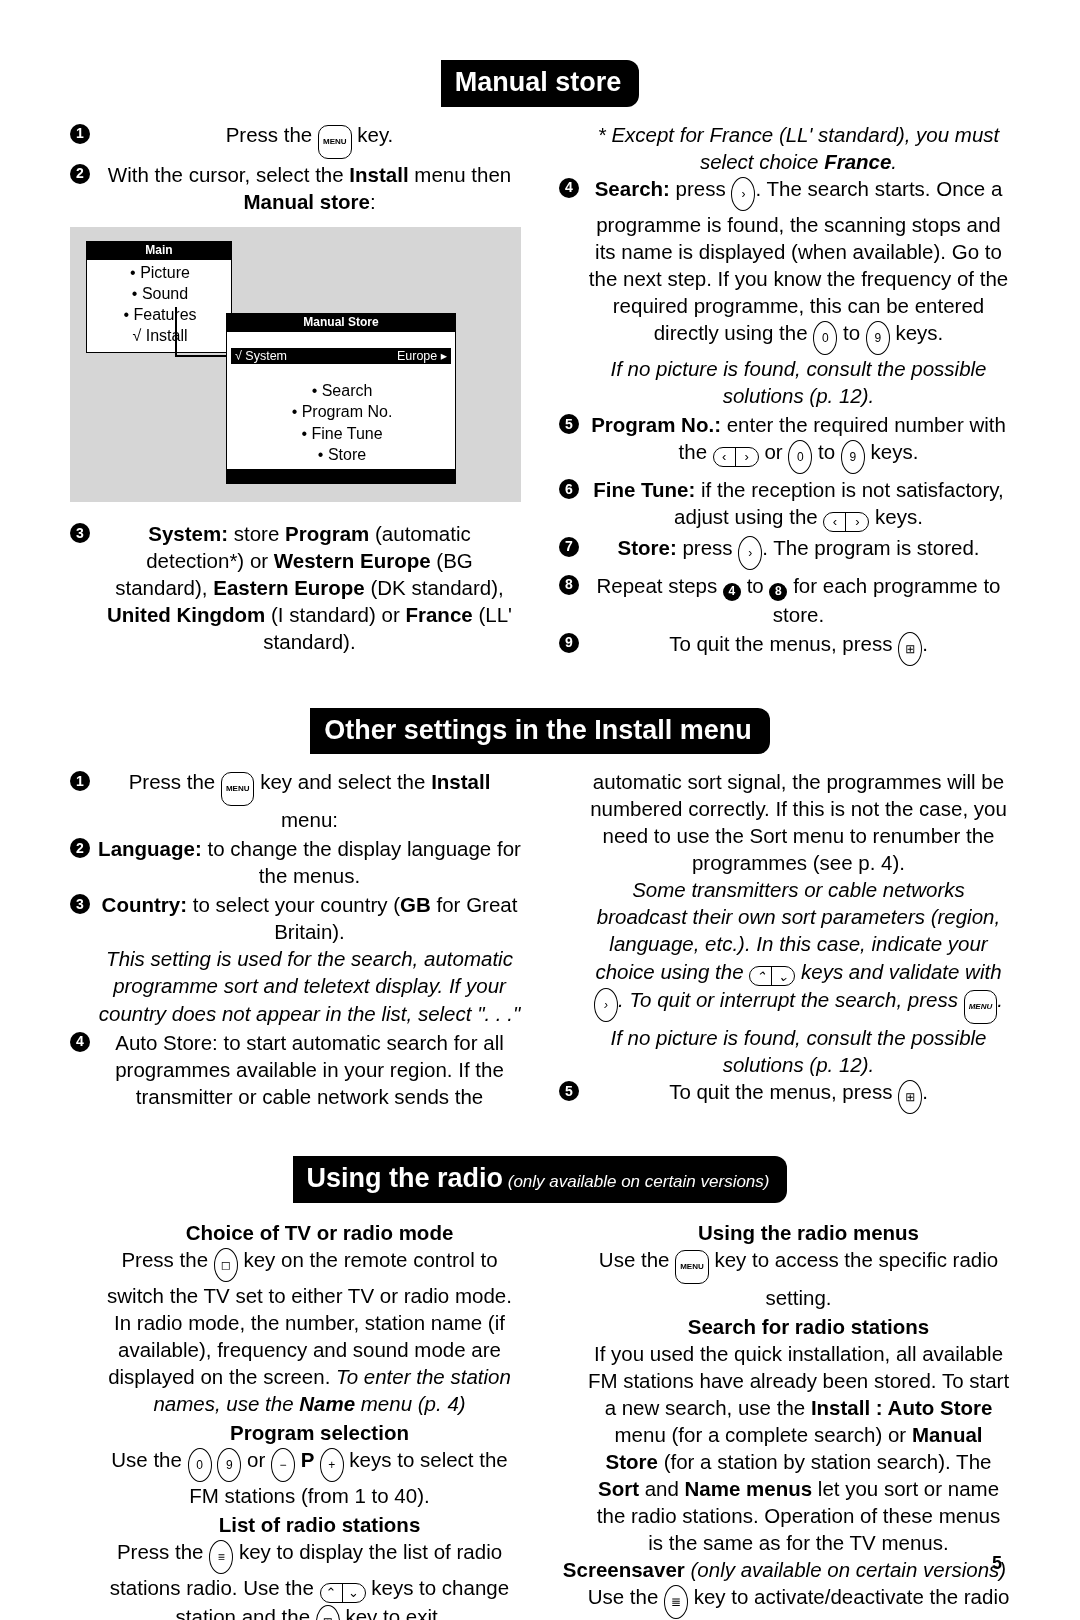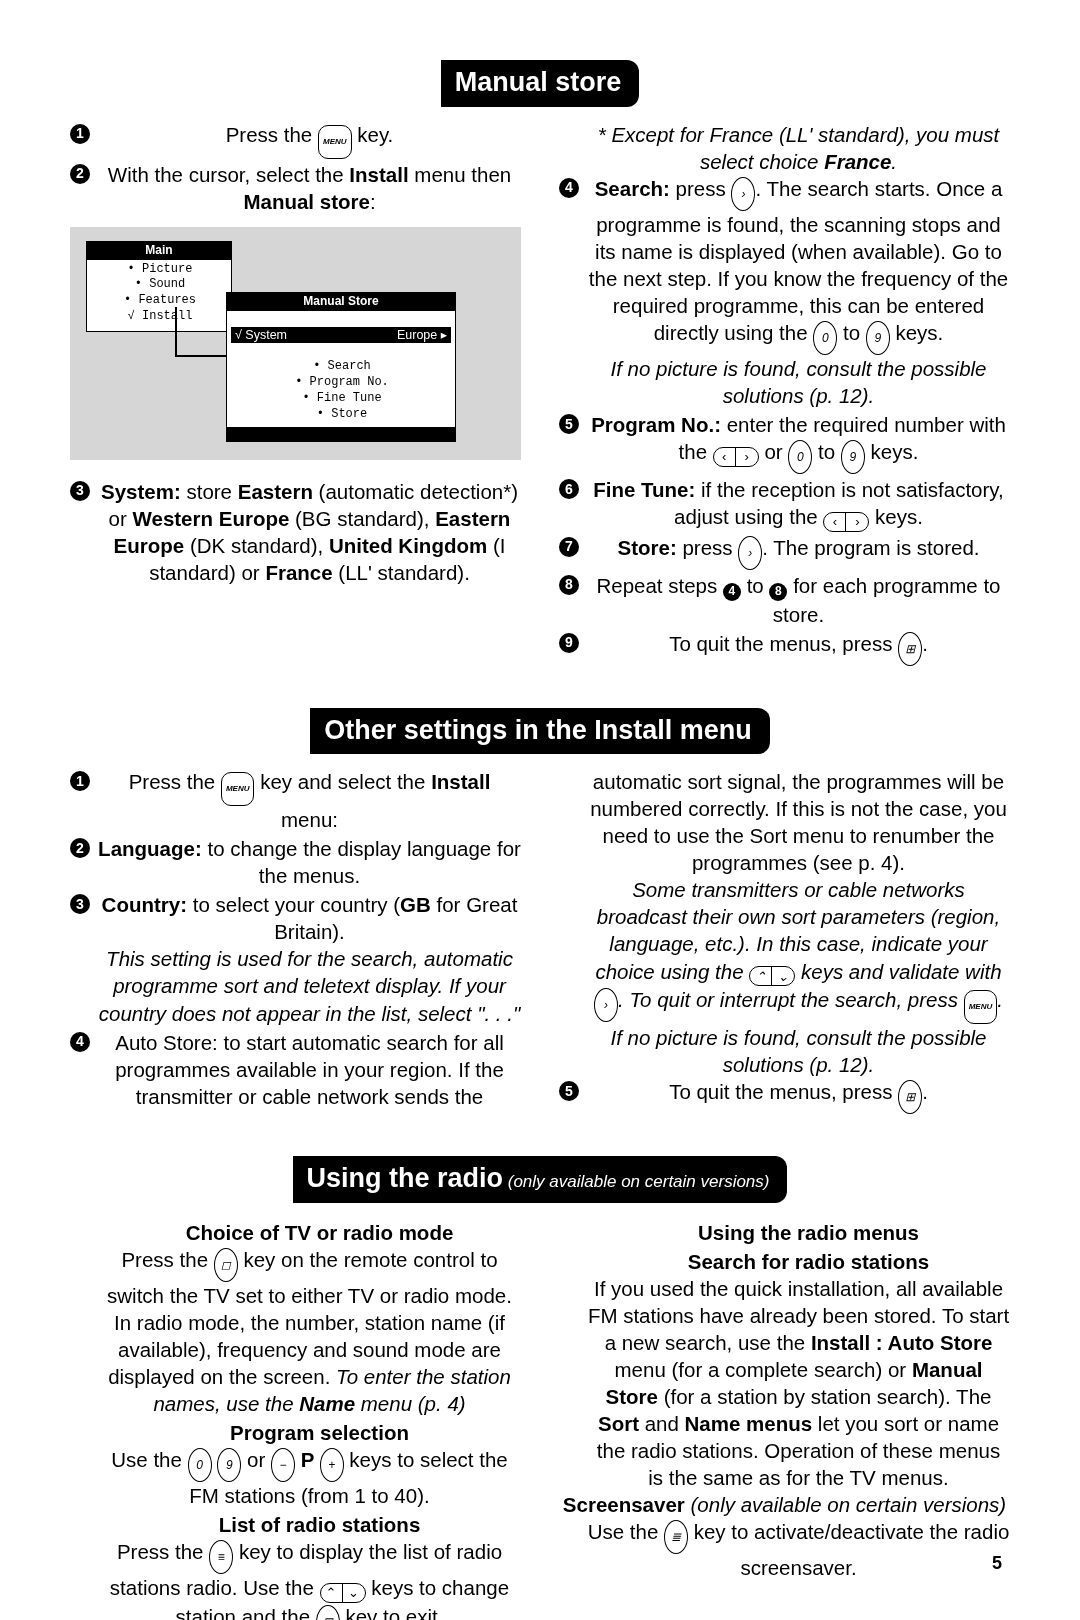--- a/index.html
+++ b/index.html
@@ -78,21 +78,20 @@
     align-items: center;
     justify-content: center;
     border: 1.3px solid #000;
     border-radius: 50%;
     min-width: 24px;
     height: 32px;
     font-size: 12px;
     padding: 16px 4px;
     vertical-align: -2px;
     line-height: 1;
-    font-style: italic;
   }
   .key-wide {
     border-radius: 10px;
     min-width: 30px;
   }
   .key-menu { font-size: 8px; font-weight: bold; }
   .key-pair {
     display: inline-flex;
     border: 1.3px solid #000;
     border-radius: 10px;
@@ -134,21 +133,21 @@
   }
   .menu-title {
     background: #000;
     color: #fff;
     font-weight: bold;
     font-size: 12px;
     padding: 1px 4px;
     margin: -3px -8px 2px -8px;
   }
   .menu-sub .menu-title { margin: -3px -10px 2px -10px; }
-  .menu-item { font-size: 12px; padding-left: 2px; font-family: Liberation Mono, monospace; }
+  .menu-item { font-size: 16px; padding-left: 2px; }
   .menu-hl {
     background: #000;
     color: #fff;
     display: flex;
     justify-content: space-between;
     padding: 0 4px;
     margin: 16px -6px;
   }
   .menu-foot {
     background: #000;
@@ -220,21 +219,21 @@
           <div class="menu-item">• Search</div>
           <div class="menu-item">• Program No.</div>
           <div class="menu-item">• Fine Tune</div>
           <div class="menu-item">• Store</div>
           <div class="menu-foot"></div>
         </div>
       </div>
 
       <div class="step">
           <span class="step-num">3</span>
-        <div class="step-body"><b>System:</b><span> store </span><b>Eastern</b><span> (automatic detection*) or </span><b>Western Europe</b><span> (BG standard), </span><b>Eastern Europe</b><span> (DK standard), </span><b>United Kingdom</b><span> (I standard) or </span><b>France</b><span> (LL' standard).</span></div>
+        <div class="step-body"><b>System:</b><span> store </span><b>Program</b><span> (automatic detection*) or </span><b>Western Europe</b><span> (BG standard), </span><b>Eastern Europe</b><span> (DK standard), </span><b>United Kingdom</b><span> (I standard) or </span><b>France</b><span> (LL' standard).</span></div>
         </div>
     </div>
 
     <div class="col">
       <div class="indent it"><span>* Except for France (LL' standard), you must select choice </span><b>France</b><span>.</span></div>
       <div class="step">
           <span class="step-num">4</span>
         <div class="step-body"><b>Search:</b><span> press </span><span class="key">›</span><span>. The search starts. Once a programme is found, the scanning stops and its name is displayed (when available). Go to the next step. If you know the frequency of the required programme, this can be entered directly using the </span><span class="key">0</span><span> to </span><span class="key">9</span><span> keys.</span>
         <div class="it">If no picture is found, consult the possible solutions (p. 12).</div></div>
         </div>
@@ -313,20 +312,21 @@
       <div class="subhead">Program selection</div>
       <div class="indent"><span>Use the </span><span class="key">0</span> <span class="key">9</span><span> or </span><span class="key">−</span><b> P </b><span class="key">+</span><span> keys to select the FM stations (from 1 to 40).</span></div>
       <div class="subhead">List of radio stations</div>
       <div class="indent"><span>Press the </span><span class="key">≡</span><span> key to display the list of radio stations radio. Use the </span><span class="key-pair">
             <span>⌃</span>
             <span>⌄</span>
           </span><span> keys to change station and the </span><span class="key">⊞</span><span> key to exit.</span></div>
     </div>
     <div class="col">
       <div class="subhead">Using the radio menus</div>
+      <div class="indent"><span>Use the </span><span class="key key-wide key-menu">MENU</span><span> key to access the specific radio setting.</span></div>
       <div class="subhead">Search for radio stations</div>
       <div class="indent"><span>If you used the quick installation, all available FM stations have already been stored. To start a new search, use the </span><b>Install : Auto Store</b><span> menu (for a complete search) or </span><b>Manual Store</b><span> (for a station by station search). The </span><b>Sort</b><span> and </span><b>Name menus</b><span> let you sort or name the radio stations. Operation of these menus is the same as for the TV menus.</span></div>
       <div><b>Screensaver</b><span class="it"> (only available on certain versions)</span></div>
       <div class="indent"><span>Use the </span><span class="key">≣</span><span> key to activate/deactivate the radio screensaver.</span></div>
     </div>
   </div>
 </div>
 
 <div class="page-num">5</div>
 

